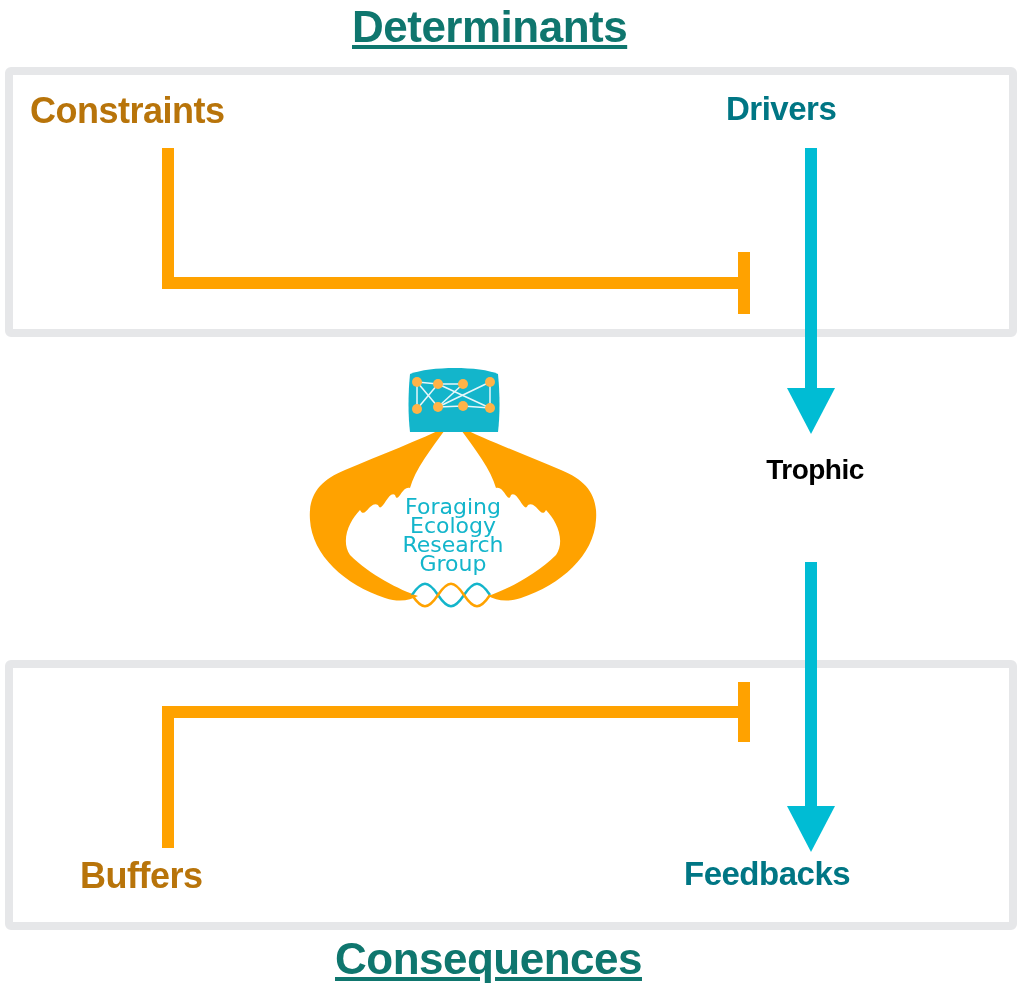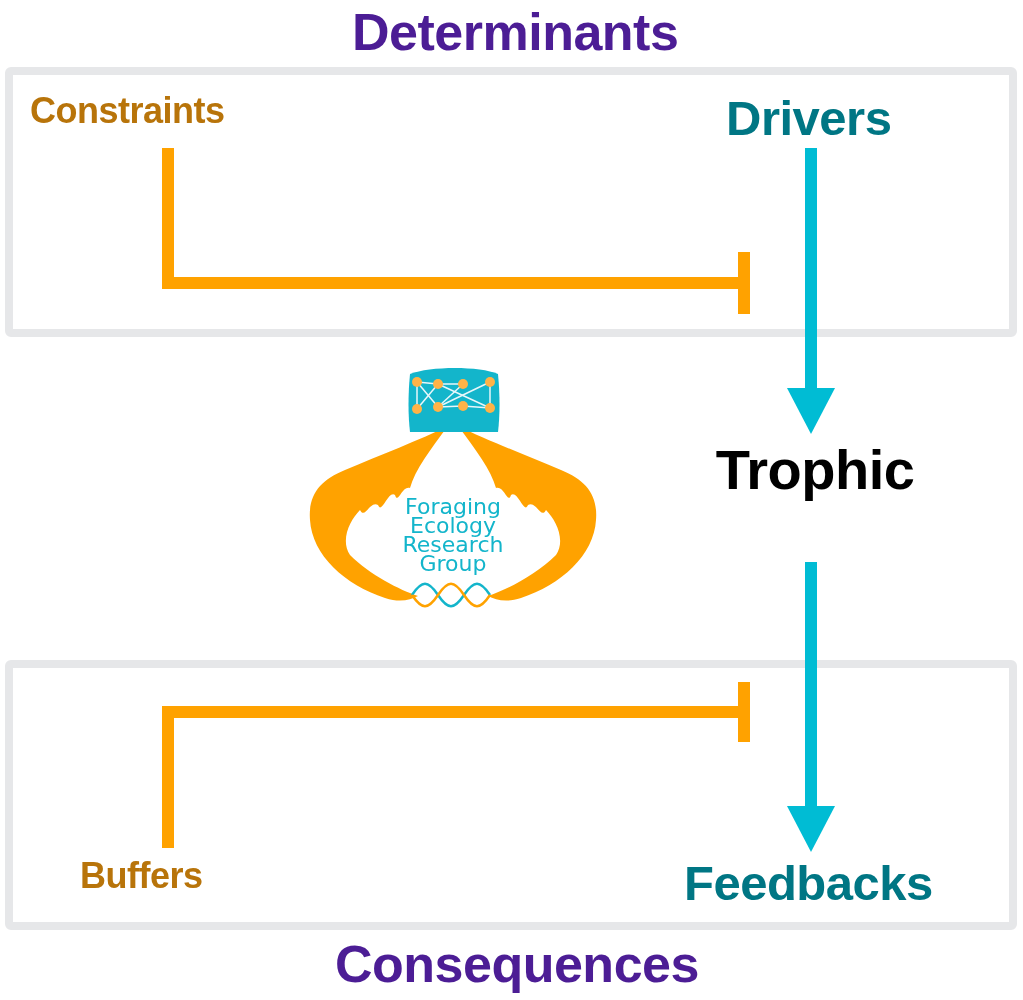--- a/index.html
+++ b/index.html
@@ -1,23 +1,23 @@
 <!DOCTYPE html>
 <html><head>
 <meta charset="utf-8">
 <style>
   html, body { margin: 0; padding: 0; background: #ffffff; }
   body { width: 1023px; height: 1000px; position: relative; overflow: hidden;
          font-family: "Liberation Sans", sans-serif; }
   .box { position: absolute; border: 8px solid #e6e7e9; border-radius: 6px; background: #fff; box-sizing: border-box; }
   .lbl { position: absolute; font-weight: bold; white-space: nowrap; font-family: "Liberation Sans", sans-serif; letter-spacing: -0.5px; }
-  .section { color: #4c1d95; font-size: 52px; }
+  .section { color: #0f766e; font-size: 44px; text-decoration: underline; }
   .orange-t { color: #b8740a; font-size: 36px; }
-  .teal-t { color: #007684; font-size: 49px; }
-  .center-t { color: #000; font-size: 56px; text-align: center; line-height: 56px; }
+  .teal-t { color: #007684; font-size: 33px; }
+  .center-t { color: #000; font-size: 28px; text-align: center; line-height: 56px; }
   svg.overlay { position: absolute; left: 0; top: 0; }
   .logo-text { position: absolute; color: #13b5cb; font-size: 22px; text-align: center; line-height: 19px; font-family: "DejaVu Sans", sans-serif; }
 </style>
 </head>
 <body>
 
 <div class="lbl section" style="left:352px; top:2px;">Determinants</div>
 
 <div class="box" style="left:5px; top:67px; width:1012px; height:270px;"></div>
 <div class="box" style="left:5px; top:660px; width:1012px; height:270px;"></div>

